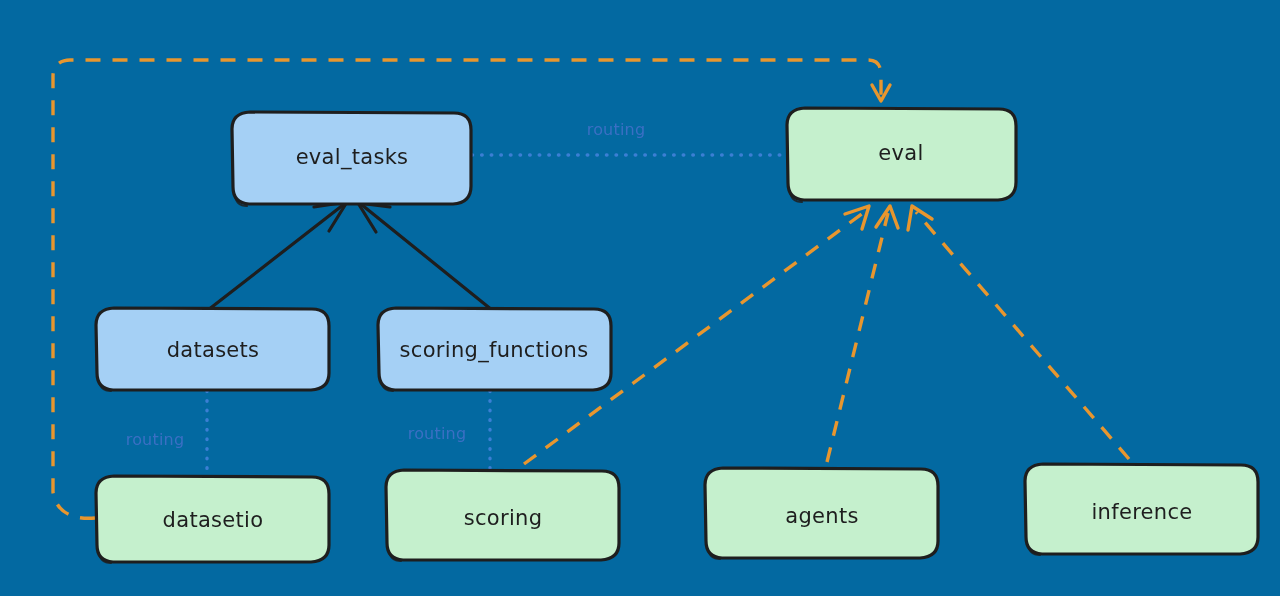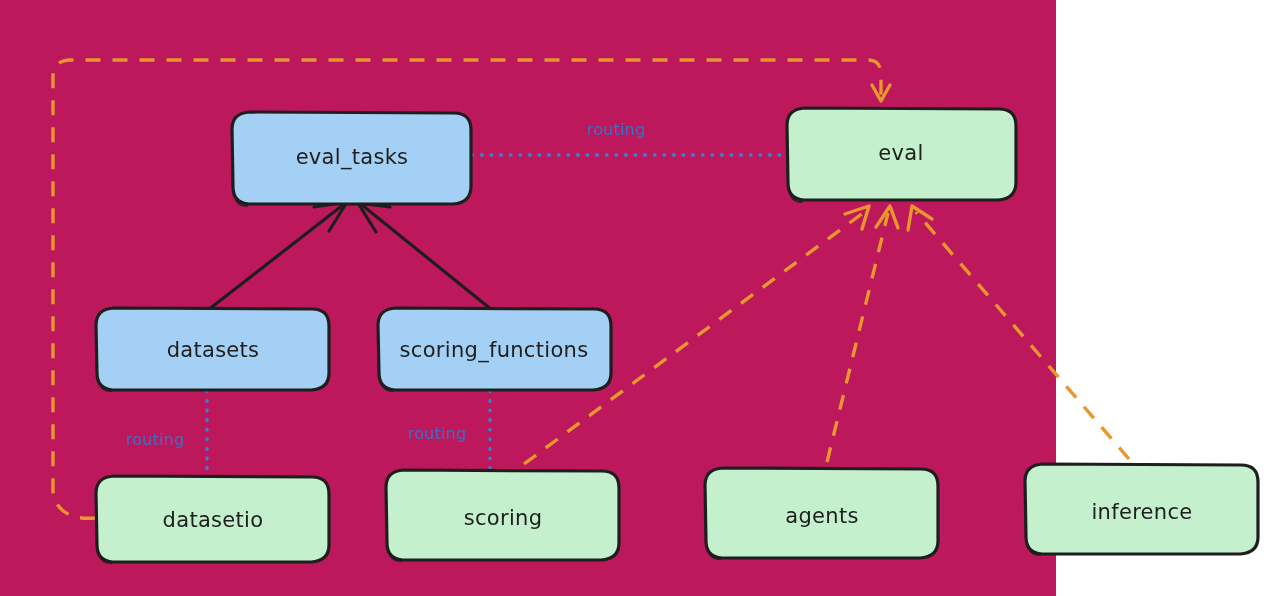--- a/index.html
+++ b/index.html
@@ -9,23 +9,23 @@
     background: #ffffff;
   }
   body {
     width: 1280px;
     height: 596px;
     overflow: hidden;
     font-family: "DejaVu Sans", sans-serif;
   }
   #diagram-root {
     position: relative;
-    width: 1056px;
+    width: 1280px;
     height: 596px;
-    background: #be185d;
+    background: #0369a1;
   }
   svg#diagram-svg {
     position: absolute;
     top: 0;
     left: 0;
     width: 1280px;
     height: 596px;
     display: block;
   }
   .node-shape {

